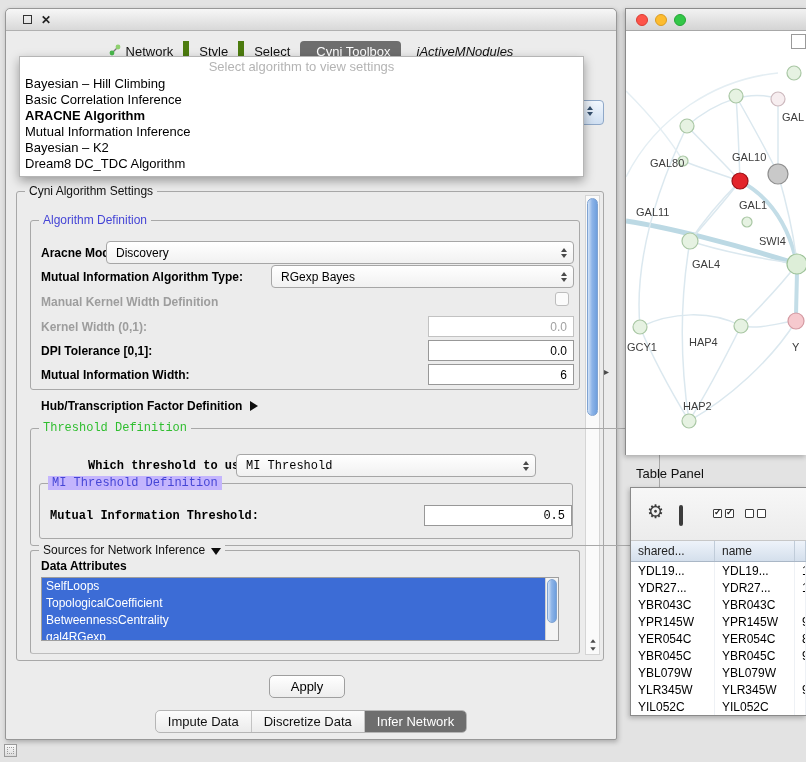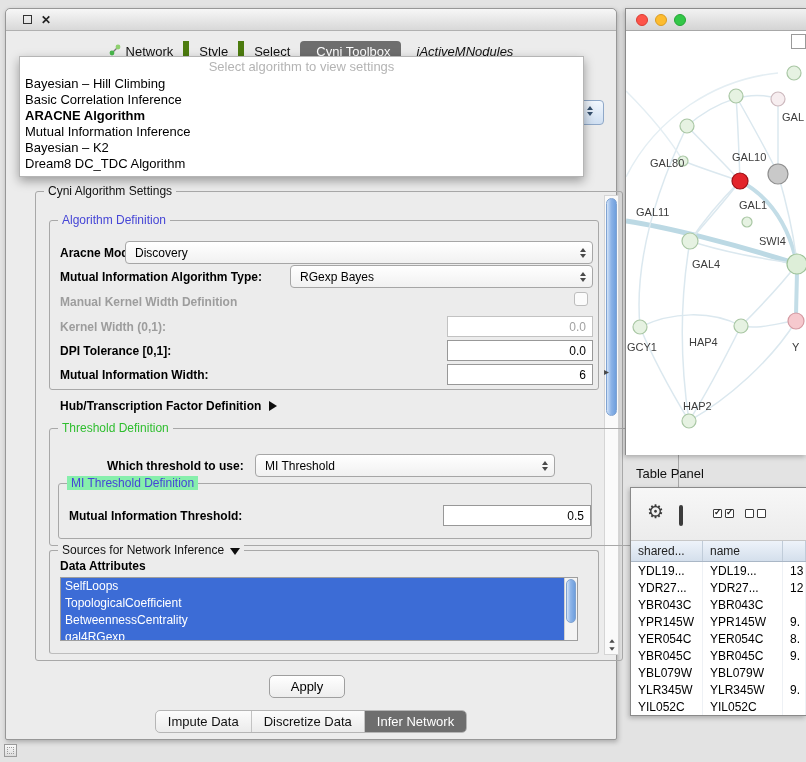--- a/index.html
+++ b/index.html
@@ -137,21 +137,21 @@
   .gear { font-size:19px; color:#3c3c3c; line-height:19px; top:14px; }
   .col-icon { width:17px; height:16px; border:2px solid #3c3c3c; border-radius:2px; position:relative; }
   .col-icon::after { content:""; position:absolute; left:50%; top:0; bottom:0; width:2px; background:#3c3c3c; }
   .cb-pair { display:flex; gap:3px; top:21px; }
   .mini-cb { width:9px; height:9px; border:1.5px solid #3c3c3c; border-radius:1px; position:relative; background:#fff; }
   .mini-cb.checked::after { content:"✓"; position:absolute; left:0; top:-3px; font-size:9px; font-weight:bold; color:#222; }
   .tbl-header { display:flex; height:21px; background:linear-gradient(#eef3fa,#d4dfec); border-bottom:1px solid #aab7c6; font-size:12px; color:#222; }
   .th { padding:3px 0 0 7px; border-right:1px solid #c0ccd9; overflow:hidden; white-space:nowrap; }
   .tbl-row { display:flex; height:17px; font-size:12px; color:#000; background:#fff; }
   .td { padding:2px 0 0 7px; border-right:1px solid #eef1f5; overflow:hidden; white-space:nowrap; }
-  .c1 { width:72px; } .c2 { width:80px; } .c3 { flex:1; }
+  .c1 { width:84px; } .c2 { width:80px; } .c3 { flex:1; }
 
   
   .splitter-arrow { position:absolute; left:604px; top:366px; font-size:10px; color:#4a4a4a; }
   .dock-icon { position:absolute; left:4px; top:744px; width:13px; height:13px; border:1px solid #9a9a9a; background:linear-gradient(#fafafa,#dcdcdc); }
   .dock-icon::after{ content:""; position:absolute; inset:2px; border:1px dotted #9a9a9a; }
 </style>
 </head>
 <body>
 
 <div class="control-panel">
@@ -196,21 +196,21 @@
   <div class="algo-dropdown">
     <div class="algo-hint">Select algorithm to view settings</div>
     <div class="algo-opt">Bayesian – Hill Climbing</div>
     <div class="algo-opt">Basic Correlation Inference</div>
     <div class="algo-opt selected">ARACNE Algorithm</div>
     <div class="algo-opt">Mutual Information Inference</div>
     <div class="algo-opt">Bayesian – K2</div>
     <div class="algo-opt">Dream8 DC_TDC Algorithm</div>
   </div>
 
-  <div class="gbox" style="left:10px; top:182px; width:588px; height:470px;margin-left:19px;">
+  <div class="gbox" style="left:10px; top:182px; width:588px; height:470px;">
     <div class="gtitle">Cyni Algorithm Settings</div>
 
     <div class="vtrack" style="right:3px; top:3px; width:15px; height:460px;">
       <div class="vthumb" style="top:2px; height:218px;"></div>
       <div class="scroll-arrows">
           <span class="tri-up"></span>
           <span class="tri-dn"></span>
         </div>
     </div>
 
@@ -245,34 +245,34 @@
       <div class="tfield" style="left:397px; top:119px; width:146px;">0.0</div>
 
       <div class="flabel" style="left:10px; top:147px;">Mutual Information Width:</div>
       <div class="tfield" style="left:397px; top:143px; width:146px;">6</div>
     </div>
 
     <div class="flabel" style="left:24px; top:207px;">
       <span>Hub/Transcription Factor Definition</span><span class="tri-right-b"></span>
     </div>
 
-    <div class="gbox" style="left:13px; top:236px; width:630px; height:118px;">
+    <div class="gbox" style="left:13px; top:236px; width:630px; height:118px;font-family:Liberation Mono, monospace;">
       <div class="gtitle green">Threshold Definition</div>
 
       <div class="flabel" style="left:57px; top:30px;">Which threshold to use:</div>
       <div class="combo" style="left:205px; top:25px; width:300px;">
         <span>MI Threshold</span>
         <span class="arrows">
             <span class="tri-up"></span>
             <span class="tri-dn"></span>
           </span>
       </div>
 
       <div class="gbox" style="left:8px; top:54px; width:534px; height:56px;">
-        <div class="gtitle blue" style="background:#86efac;">MI Threshold Definition</div>
+        <div class="gtitle blue" style="background:#c4b5fd;">MI Threshold Definition</div>
         <div class="flabel" style="left:10px; top:25px;">Mutual Information Threshold:</div>
         <div class="tfield" style="left:384px; top:21px; width:148px;">0.5</div>
       </div>
     </div>
 
     <div class="gbox" style="left:13px; top:358px; width:550px; height:104px; border-bottom-color:#bdbdbd;">
       <div class="gtitle">
         <span>Sources for Network Inference</span><span class="tri-down-b"></span>
       </div>
       <div class="flabel" style="left:10px; top:8px;">Data Attributes</div>

